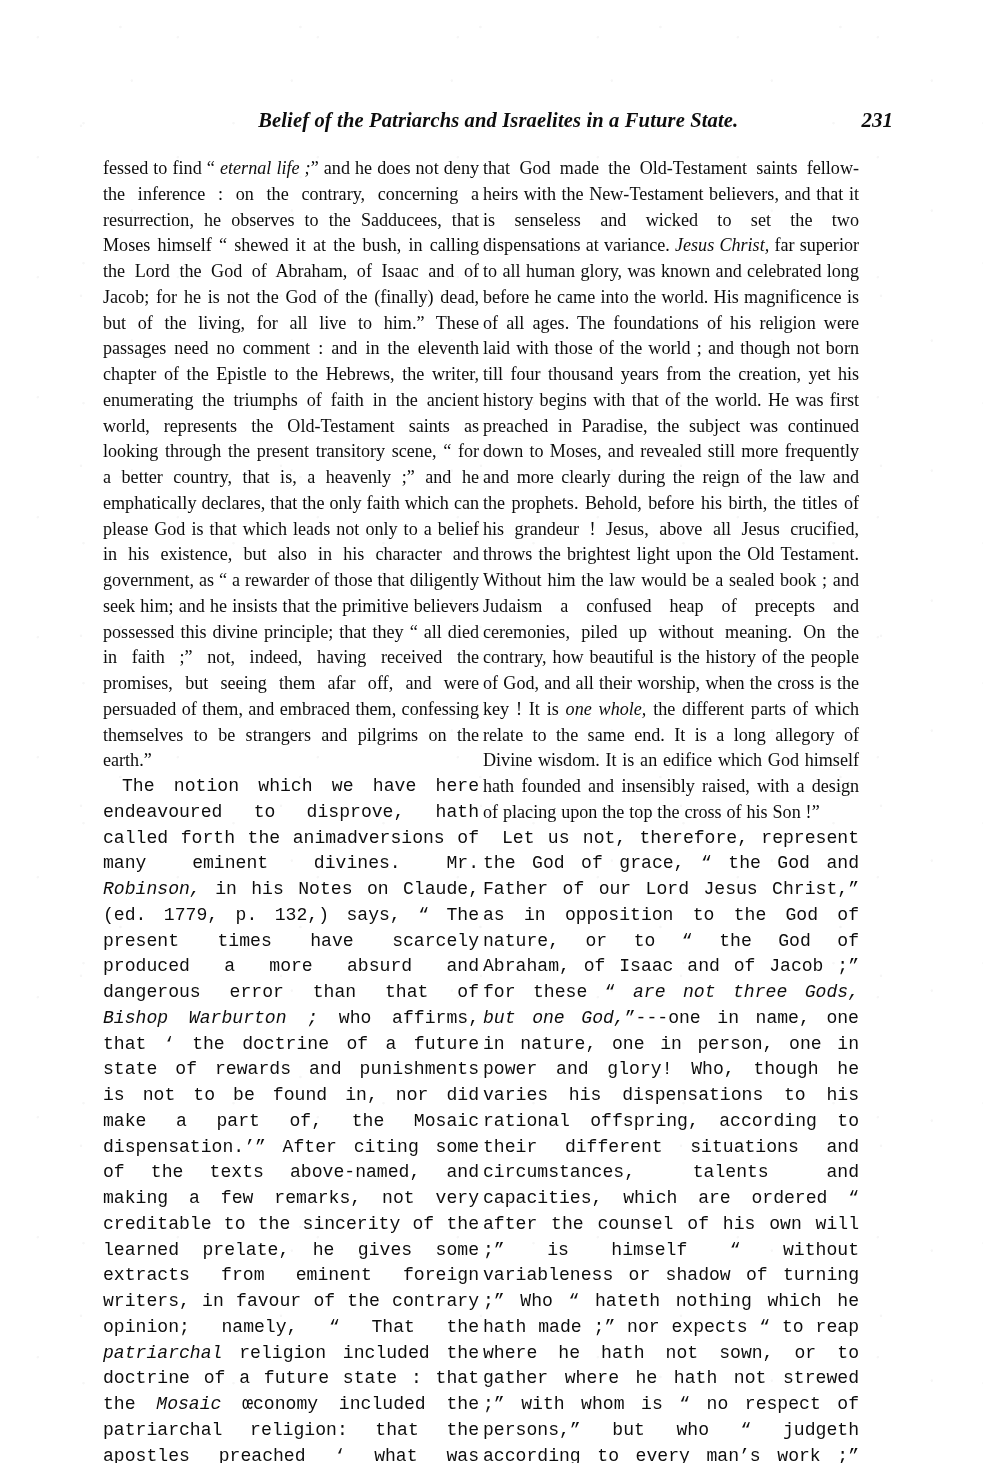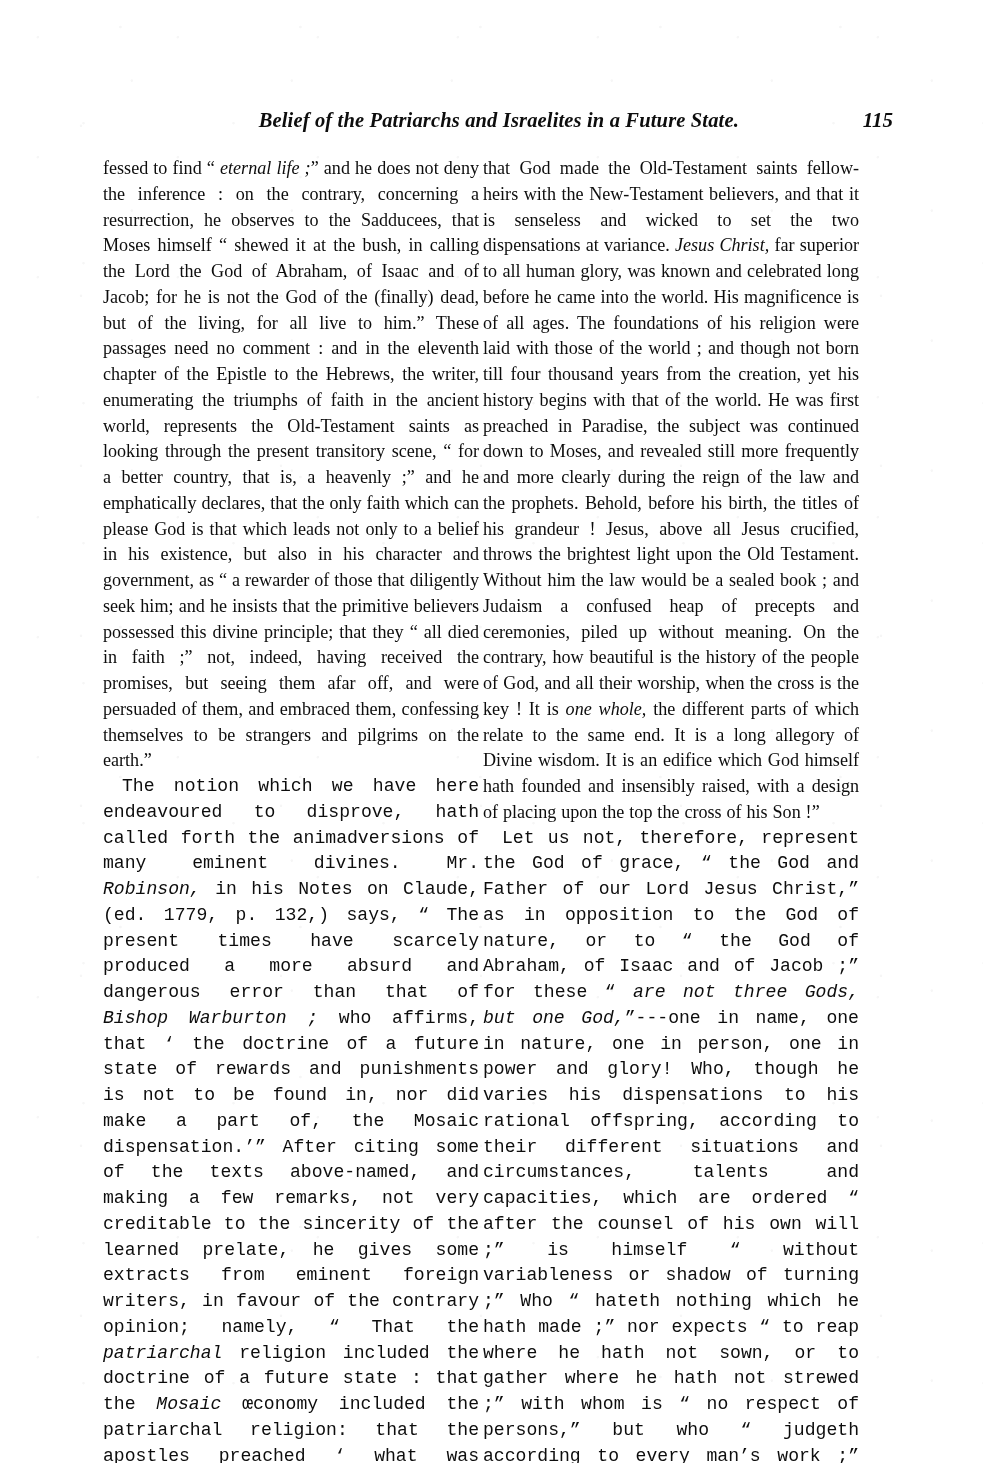--- a/index.html
+++ b/index.html
@@ -105,21 +105,21 @@
     background-size: 140px 120px, 180px 150px, 160px 130px, 200px 170px, 150px 140px;
   }
 </style>
 </head>
 <body>
 
 <div class="page">
 
   <div class="running-head">
     <div class="running-head-title">Belief of the Patriarchs and Israelites in a Future State.</div>
-    <div class="running-head-folio">115</div>
+    <div class="running-head-folio">231</div>
   </div>
 
   <div class="columns">
     <div class="column" id="left-column">
         <p id="para-continued-sadducees"><span>fessed to find “ </span><em>eternal life ;</em><span>” and he does not deny the inference : on the contrary, concerning a resurrection, he observes to the Sadducees, that Moses himself “ shewed it at the bush, in calling the Lord the God of Abraham, of Isaac and of Jacob; for he is not the God of the (finally) dead, but of the living, for all live to him.” These passages need no comment : and in the eleventh chapter of the Epistle to the Hebrews, the writer, enumerating the triumphs of faith in the ancient world, represents the Old-Testament saints as looking through the present transitory scene, “ for a better country, that is, a heavenly ;” and he emphatically declares, that the only faith which can please God is that which leads not only to a belief in his existence, but also in his character and government, as “ a rewarder of those that diligently seek him; and he insists that the primitive believers possessed this divine principle; that they “ all died in faith ;” not, indeed, having received the promises, but seeing them afar off, and were persuaded of them, and embraced them, confessing themselves to be strangers and pilgrims on the earth.”</span></p>
         <p class="indent" id="para-the-notion"><span>The notion which we have here endeavoured to disprove, hath called forth the animadversions of many eminent divines.  Mr. </span><em>Robinson,</em><span> in his Notes on Claude, (ed. 1779, p. 132,) says, “ The present times have scarcely produced a more absurd and dangerous error than that of </span><em>Bishop Warburton ;</em><span> who affirms, that ‘ the doctrine of a future state of rewards and punishments is not to be found in, nor did make a part of, the Mosaic dispensation.’”  After citing some of the texts above-named, and making a few remarks, not very creditable to the sincerity of the learned prelate, he gives some extracts from eminent foreign writers, in favour of the contrary opinion; namely, “ That the </span><em>patriarchal</em><span> religion included the doctrine of a future state : that the </span><em>Mosaic</em><span> œconomy included the patriarchal religion: that the apostles preached ‘ what was written in the law and the prophets,’ and was believed by the bulk of the Jewish people (Acts xxiv. 14, 15) : that the promise of the </span><em>Messiah alone</em><span> included all spiritual blessings, and that the Israelites </span><em>understood it so :</em></p>
       </div>
     <div class="column" id="right-column">
         <p id="para-continued-godmade"><span>that God made the Old-Testament saints fellow-heirs with the New-Testament believers, and that it is senseless and wicked to set the two dispensations at variance.  </span><em>Jesus Christ,</em><span> far superior to all human glory, was known and celebrated long before he came into the world.  His magnificence is of all ages.  The foundations of his religion were laid with those of the world ; and though not born till four thousand years from the creation, yet his history begins with that of the world.  He was first preached in Paradise, the subject was continued down to Moses, and revealed still more frequently and more clearly during the reign of the law and the prophets.  Behold, before his birth, the titles of his grandeur !  Jesus, above all Jesus crucified, throws the brightest light upon the Old Testament.  Without him the law would be a sealed book ; and Judaism a confused heap of precepts and ceremonies, piled up without meaning.  On the contrary, how beautiful is the history of the people of God, and all their worship, when the cross is the key !  It is </span><em>one whole,</em><span> the different parts of which relate to the same end.  It is a long allegory of Divine wisdom.  It is an edifice which God himself hath founded and insensibly raised, with a design of placing upon the top the cross of his Son !”</span></p>
         <p class="indent" id="para-let-us-not"><span>Let us not, therefore, represent the God of grace, “ the God and Father of our Lord Jesus Christ,” as in opposition to the God of nature, or to “ the God of Abraham, of Isaac and of Jacob ;” for these “ </span><em>are not three Gods, but one God,</em><span>”---one in name, one in nature, one in person, one in power and glory!  Who, though he varies his dispensations to his rational offspring, according to their different situations and circumstances, talents and capacities, which are ordered “ after the counsel of his own will ;” is himself “ without variableness or shadow of turning ;”  Who “ hateth nothing which he hath made ;” nor expects “ to reap where he hath not sown, or to gather where he hath not strewed ;” with whom is “ no respect of persons,” but who “ judgeth according to every man’s work ;” and who, with regard to the leading and </span><em>essential</em><span> principles of all true religion, “ hath never left himself without wit-</span></p>

